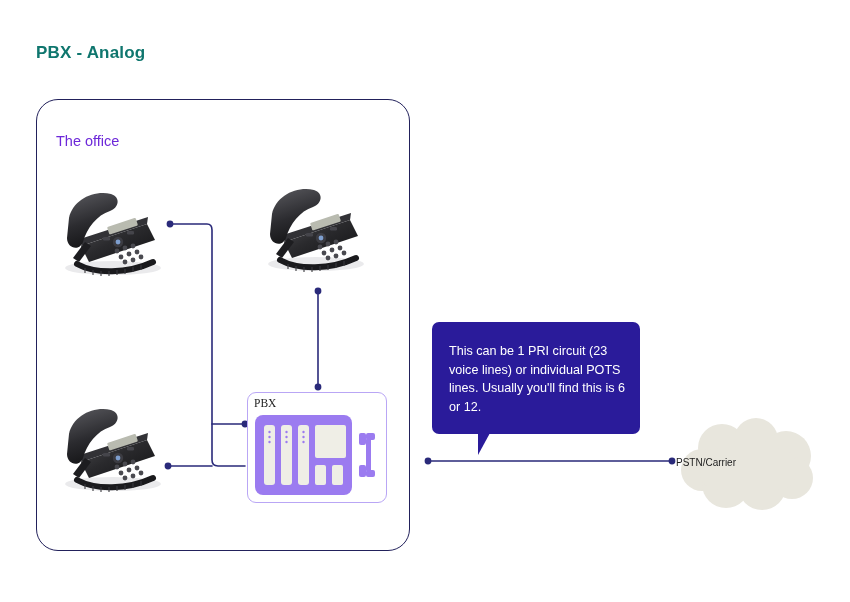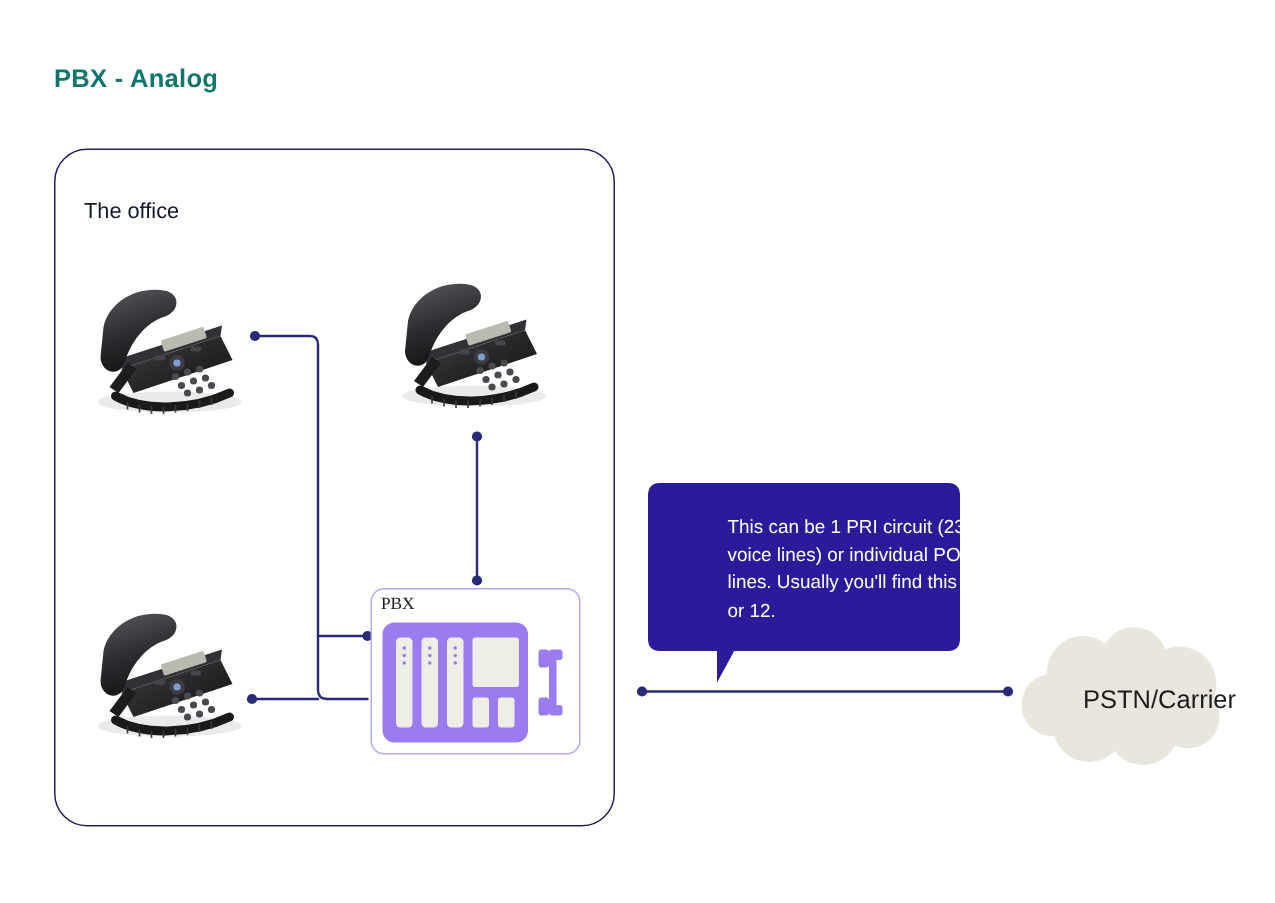--- a/index.html
+++ b/index.html
@@ -38,21 +38,21 @@
     border: 1.4px solid #22215b;
     border-radius: 22px;
     box-sizing: border-box;
     background: transparent;
   }
   #office-label {
     position: absolute;
     left: 56px;
     top: 133px;
     font-size: 14.5px;
-    color: #0f172a;
+    color: #6d28d9;
     white-space: nowrap;
   }
 
   
   .phone {
     position: absolute;
     width: 110px;
     height: 100px;
   }
   .phone svg { display: block; width: 100%; height: 100%; }
@@ -112,21 +112,20 @@
   }
   #callout-text {
     position: absolute;
     left: 449px;
     top: 342px;
     width: 180px;
     font-size: 12.6px;
     line-height: 18.6px;
     color: #ffffff;
     white-space: pre-line;
-    margin-left: 36px;
   }
   #callout-tail {
     position: absolute;
     left: 478px;
     top: 433px;
     width: 0; height: 0;
     border-left: 12px solid #2a1b9a;
     border-bottom: 22px solid transparent;
   }
 
@@ -137,22 +136,22 @@
     top: 418px;
     width: 148px;
     height: 100px;
   }
   #cloud svg { display: block; width: 100%; height: 100%; }
   #cloud-label {
     position: absolute;
     left: 676px;
     top: 457px;
     width: 148px;
-    text-align: right;
-    font-size: 17px;
+    text-align: left;
+    font-size: 10px;
     color: #1c1c1c;
     white-space: nowrap;
   }
 </style>
 </head>
 <body>
 
 <div id="page-title">PBX - Analog</div>
 
 <div id="office-box"></div>

